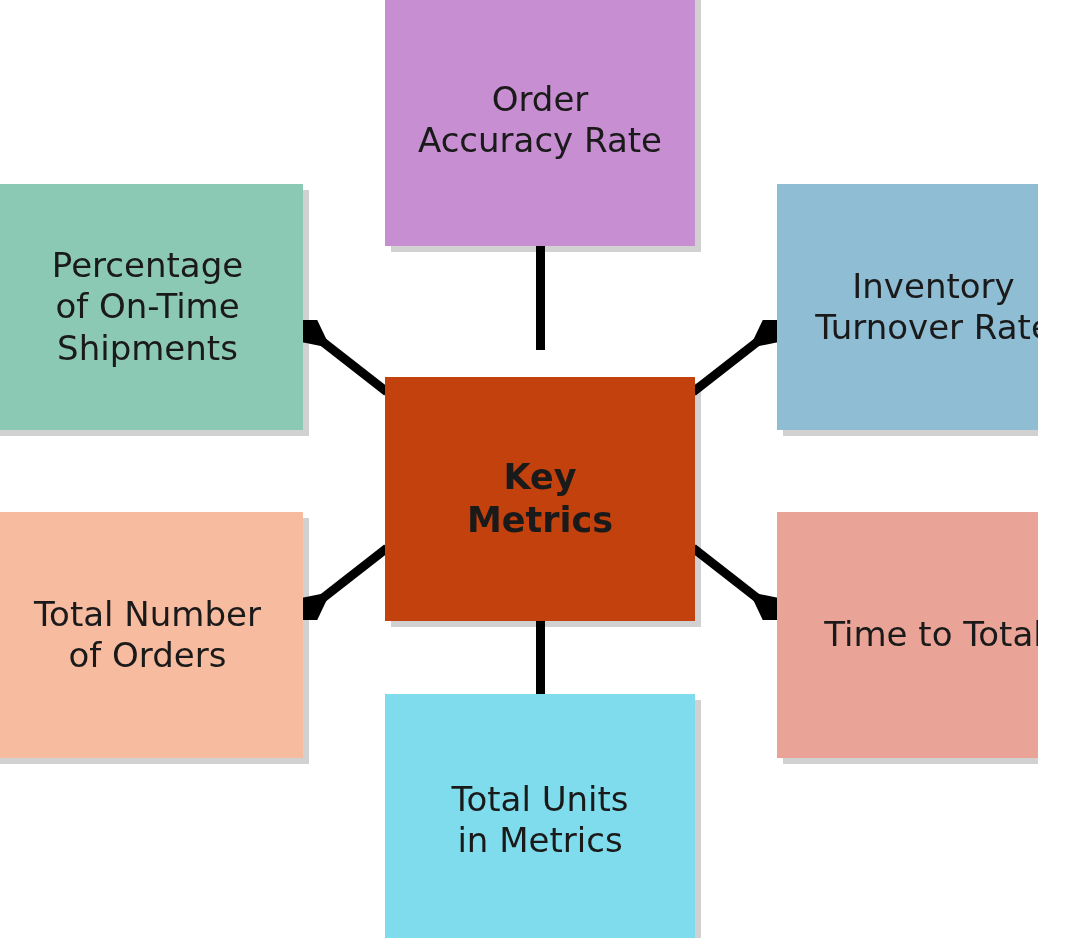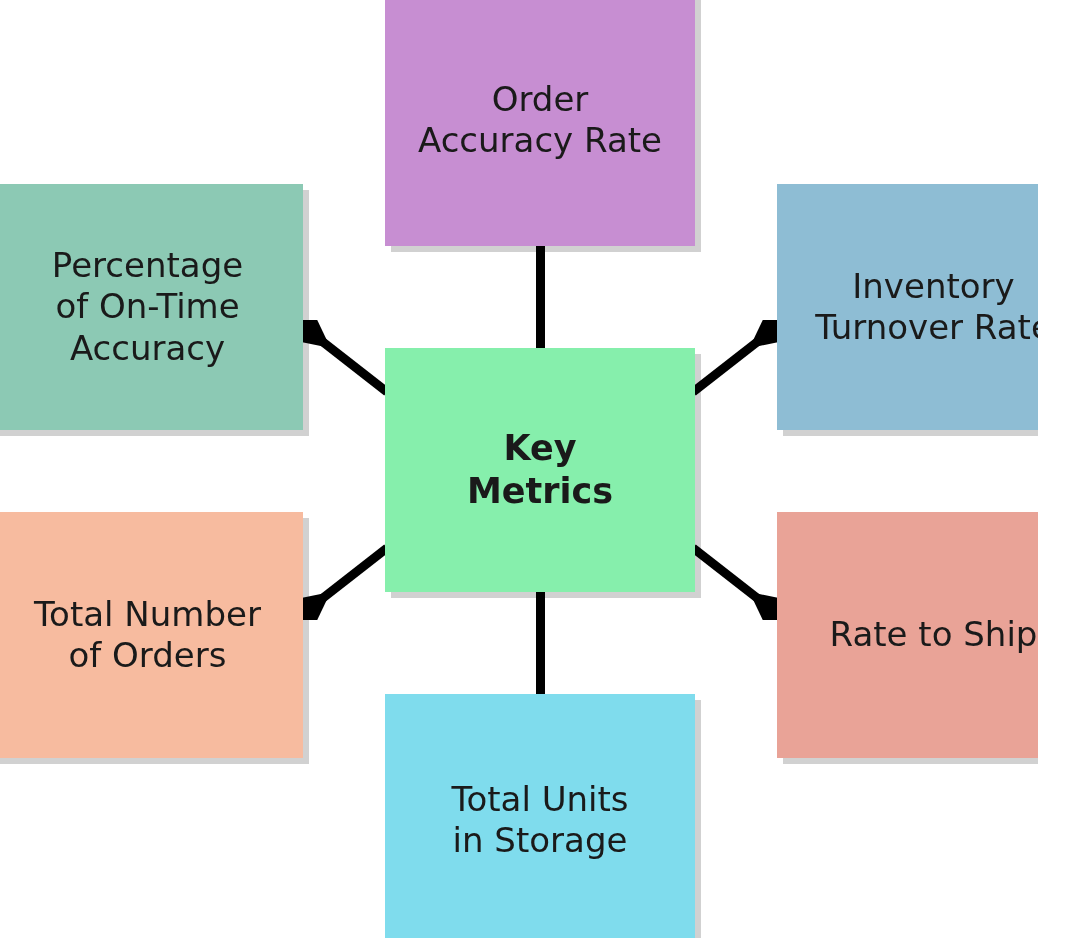--- a/index.html
+++ b/index.html
@@ -121,40 +121,40 @@
   </div>
 
   <div class="node node-top fs-big" style="background-color: rgb(199, 142, 210);">
     <span class="label">Order
 Accuracy Rate</span>
   </div>
 
   <div class="node node-left-top fs-big" style="background-color: rgb(140, 201, 180);">
     <span class="label">Percentage
 of On-Time
-Accuracy</span>
+Shipments</span>
   </div>
 
   <div class="node node-right-top fs-big" style="background-color: rgb(142, 189, 212);">
     <span class="label">Inventory
 Turnover Rate</span>
   </div>
 
   <div class="node node-left-bot fs-big" style="background-color: rgb(247, 187, 159);">
     <span class="label">Total Number
 of Orders</span>
   </div>
 
   <div class="node node-right-bot fs-big" style="background-color: rgb(233, 163, 151);">
-    <span class="label">Rate to Ship</span>
+    <span class="label">Time to Total</span>
   </div>
 
   <div class="node node-bottom fs-big" style="background-color: rgb(127, 220, 237);">
     <span class="label">Total Units
-in Storage</span>
+in Metrics</span>
   </div>
 
-  <div class="node node-center fs-center" style="background-color: #86efac;">
+  <div class="node node-center fs-center" style="background-color: #c2410c; margin-top: 29px;">
     <span class="label">Key
 Metrics</span>
   </div>
 
 </div>
 
 </body></html>

